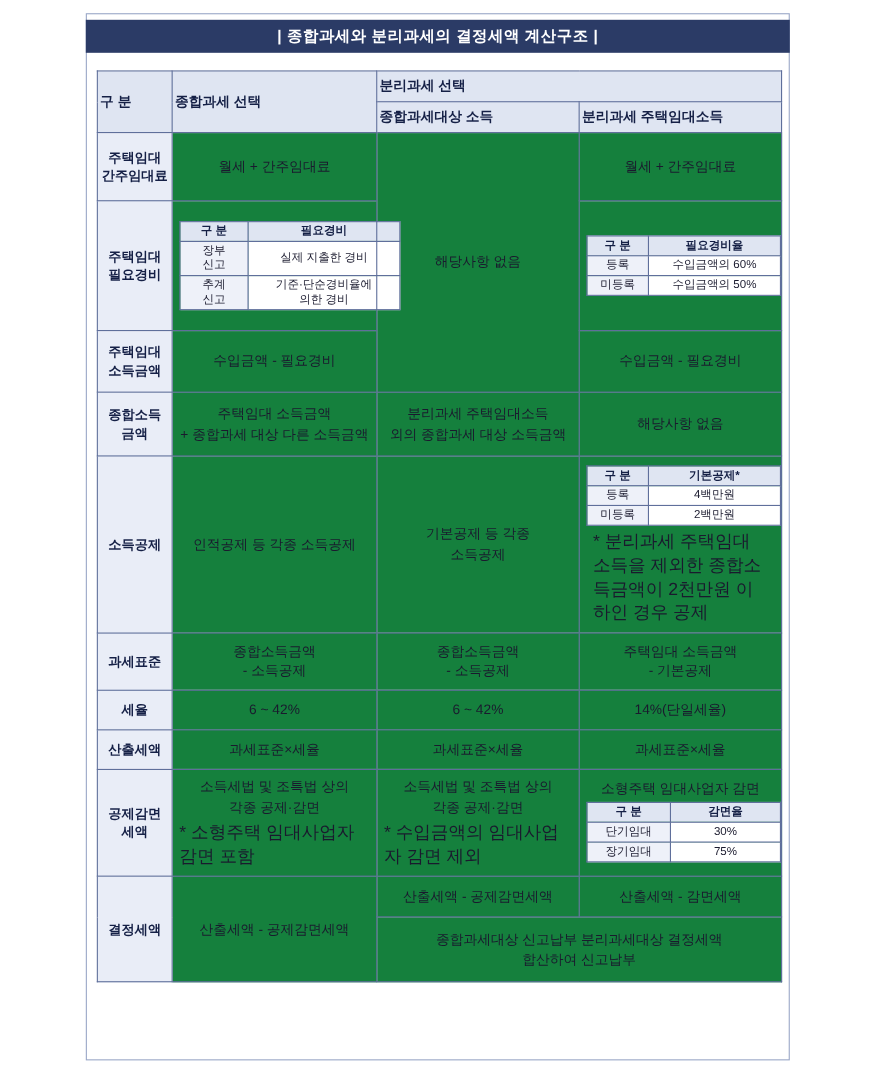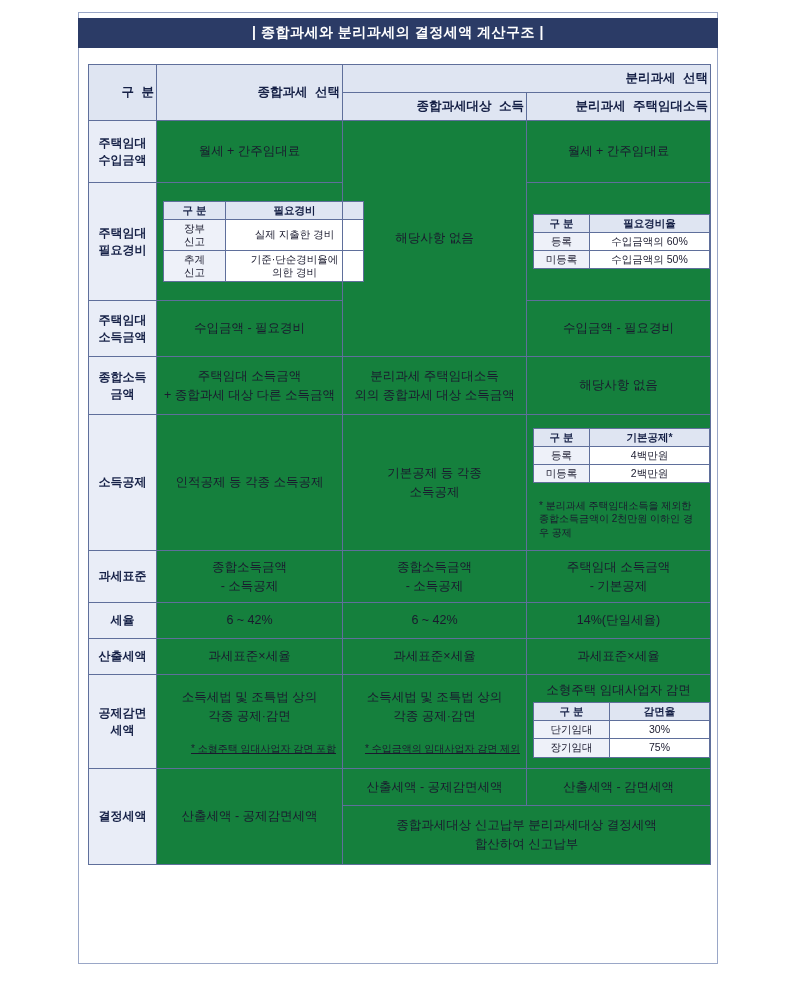--- a/index.html
+++ b/index.html
@@ -58,49 +58,48 @@
   table.main > tbody > tr > td {
     border: 1px solid #5f6f9b;
     box-sizing: border-box;
   }
   table.main > thead > tr > th {
     background: #dfe5f2;
     color: #152046;
     font-weight: bold;
     font-size: 12.5px;
     padding: 5px 2px;
-    text-align: right;
-    font-family: Liberation Mono, monospace;
+    text-align: left;
   }
   .row-head {
     background: #e9edf7;
     color: #152046;
     font-weight: bold;
     text-align: center;
     font-size: 12px;
     line-height: 1.35;
     padding: 4px 2px;
   }
   .cell {
     text-align: center;
     vertical-align: middle;
     padding: 6px 6px;
     line-height: 1.5;
     font-size: 12.5px;
     background: #15803d;
   }
   .cell .line { display: block; }
   .note {
-    font-size: 10px;
+    font-size: 16px;
     line-height: 1.35;
     color: #1a1a2e;
     text-align: left;
-    margin-top: 16px;
-  }
-  .note.center { text-align: right; text-decoration: underline; }
+    margin-top: 4px;
+  }
+  .note.center { text-align: left; }
   
   table.sub {
     border-collapse: collapse;
     table-layout: fixed;
     margin: 2px auto;
     font-size: 10.5px;
   }
   table.sub th, table.sub td {
     border: 1px solid #5f6f9b;
     text-align: center;
@@ -147,21 +146,21 @@
       <tr>
         <th>종합과세대상 소득</th>
         <th>분리과세 주택임대소득</th>
       </tr>
     </thead>
     <tbody>
 
       <tr>
         <td class="row-head" style="height:62px">
           <span class="line">주택임대</span>
-          <span class="line">수입금액</span>
+          <span class="line">간주임대료</span>
         </td>
         <td class="cell">월세 + 간주임대료</td>
         <td class="cell" rowspan="3">해당사항 없음</td>
         <td class="cell">월세 + 간주임대료</td>
       </tr>
 
       <tr>
         <td class="row-head" style="height:118px">
           <span class="line">주택임대</span>
           <span class="line">필요경비</span>

